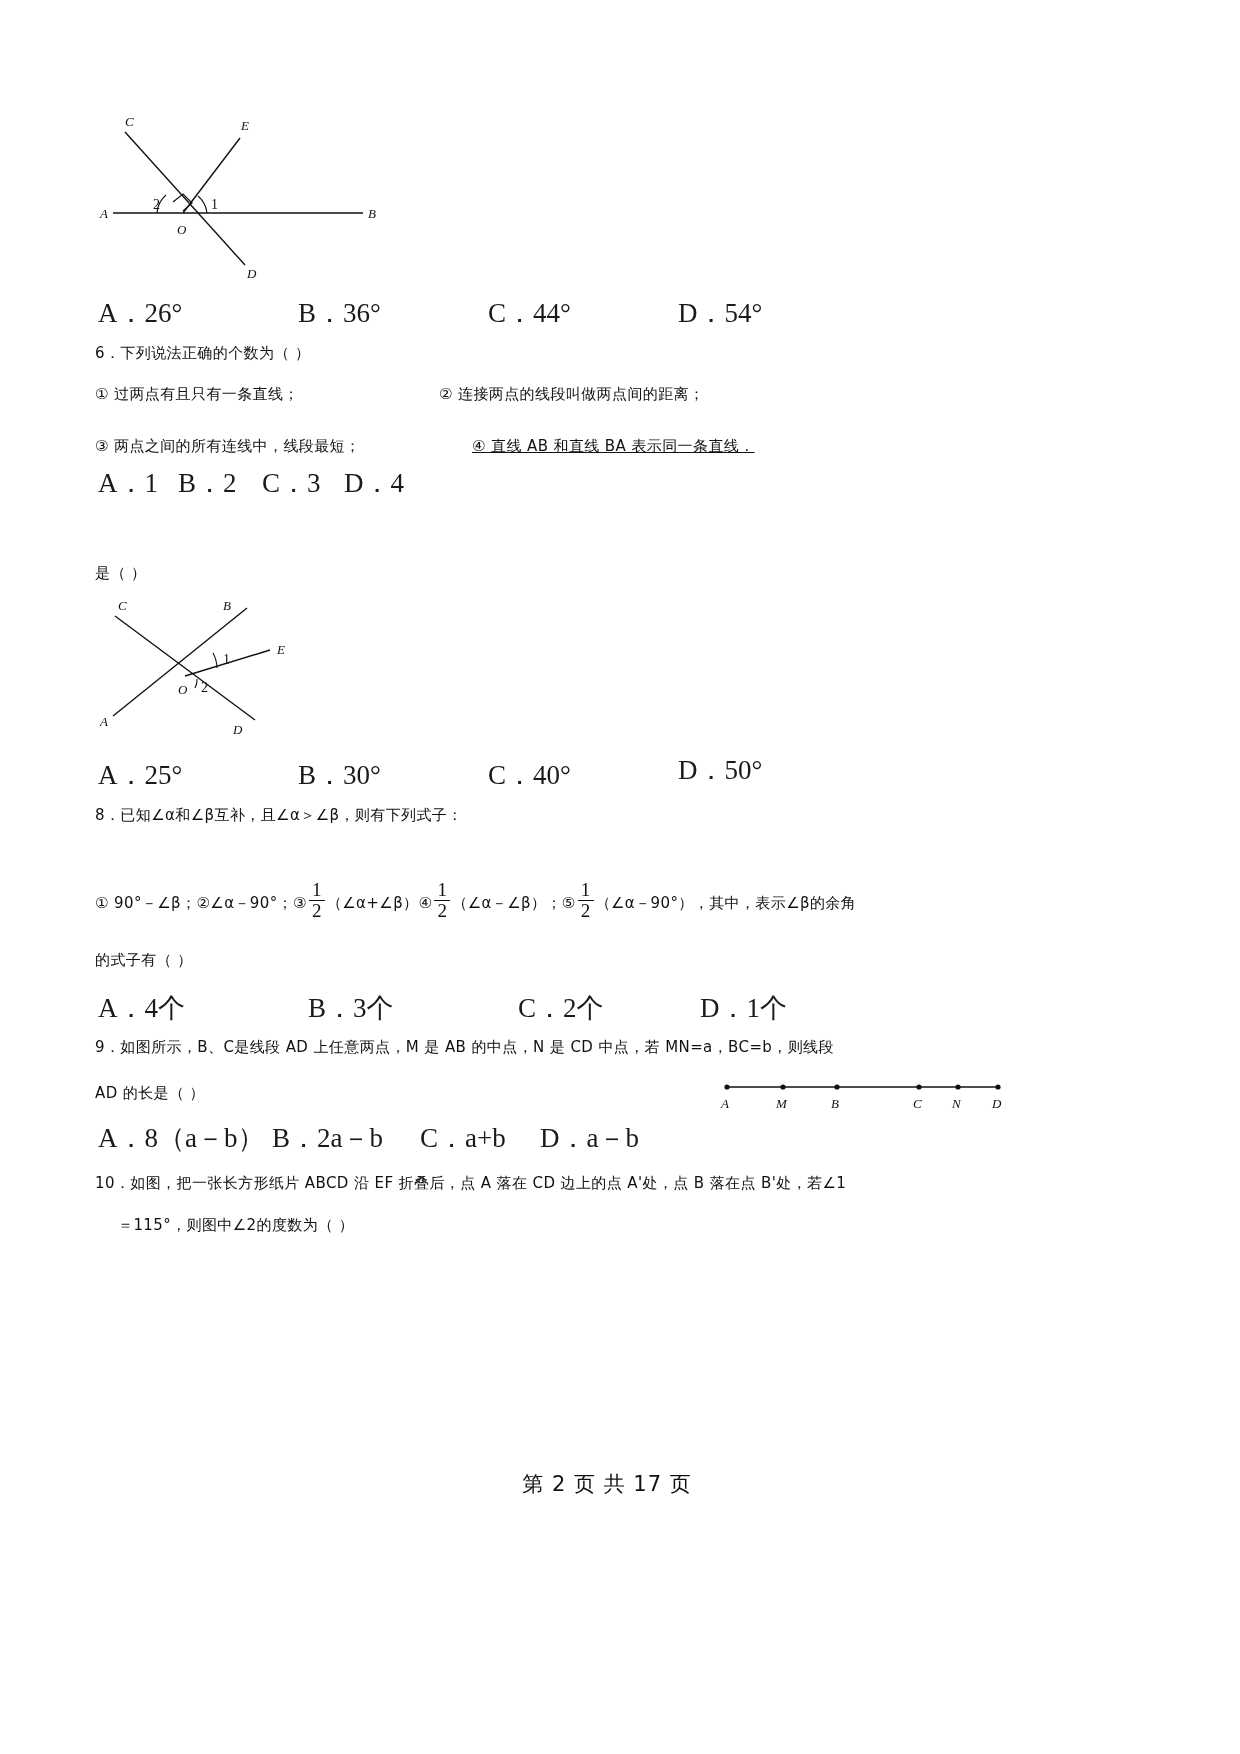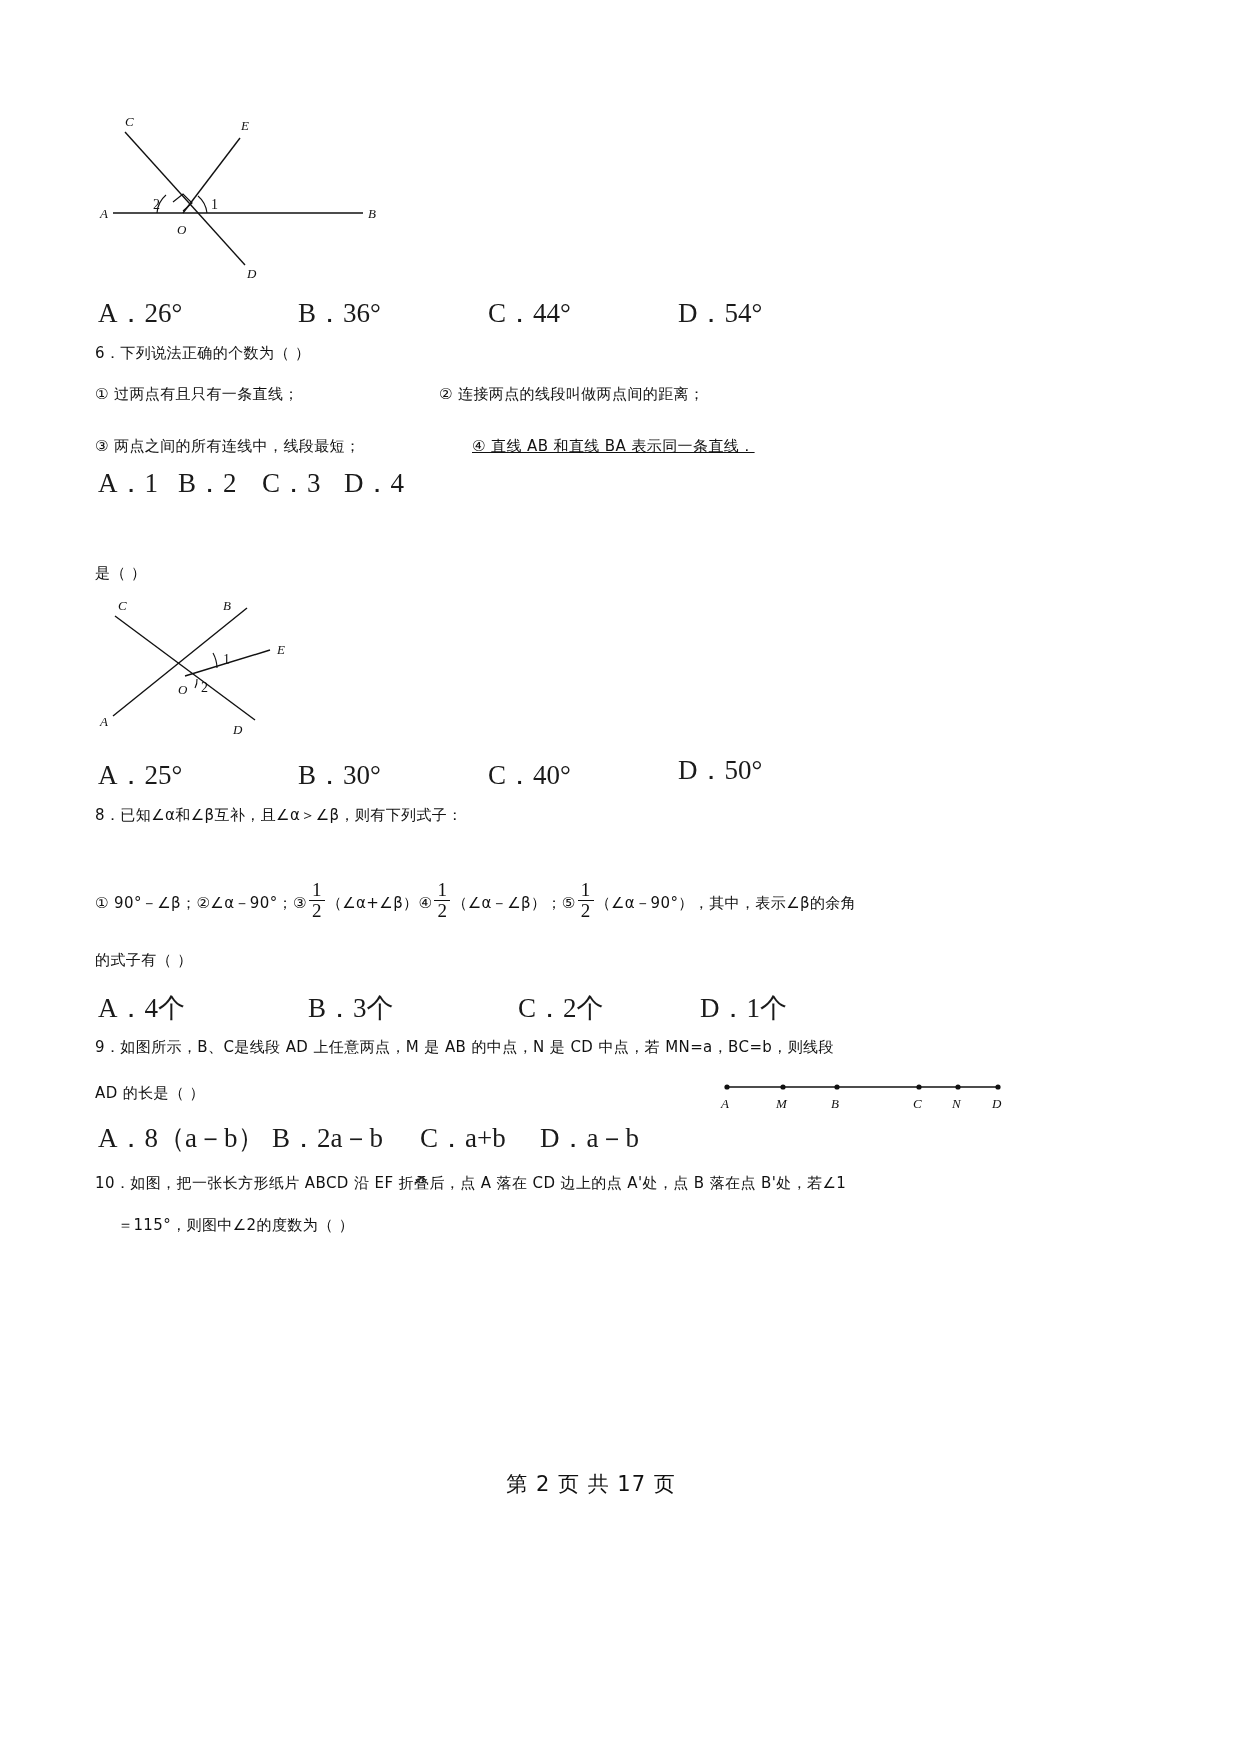--- a/index.html
+++ b/index.html
@@ -62,20 +62,21 @@
   .footer {
     position: absolute;
     left: 0;
     top: 1470px;
     width: 1182px;
     text-align: center;
     font-family: "DejaVu Sans", sans-serif;
     font-size: 21px;
     color: #111;
     letter-spacing: 1px;
+    padding-left: 16px;
   }
   
   .fig { position: absolute; }
   .fig svg { display: block; }
   .fig-label {
     font-family: "Liberation Serif", serif;
     font-style: italic;
     font-size: 13px;
     fill: #111;
   }

